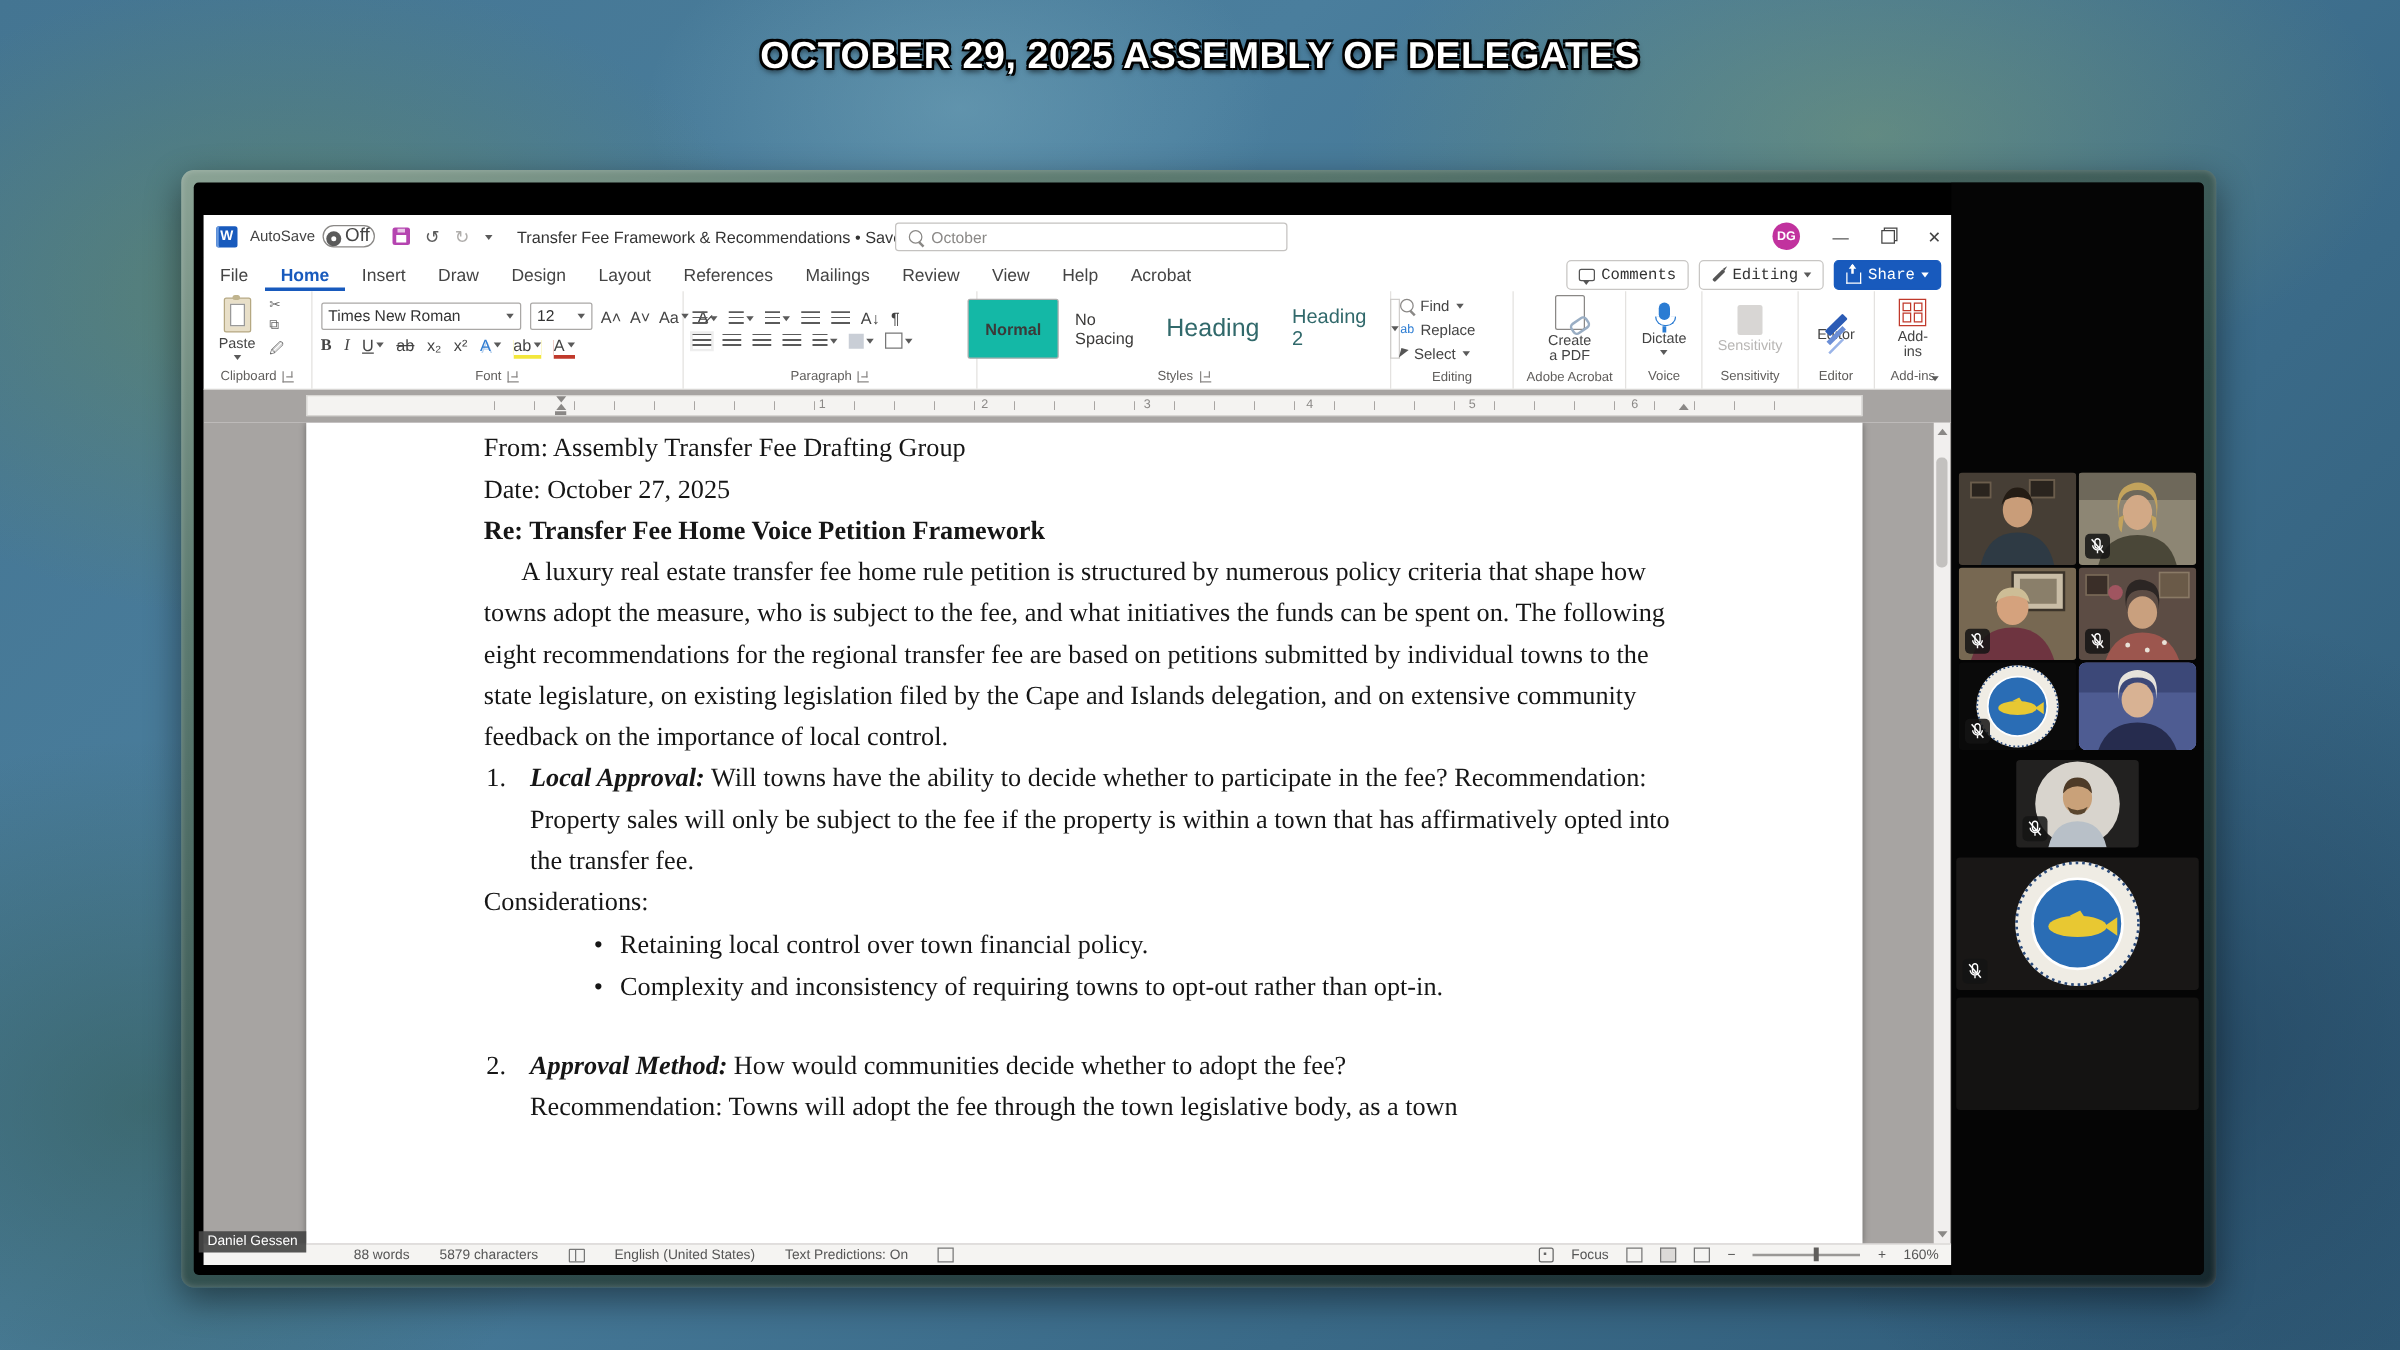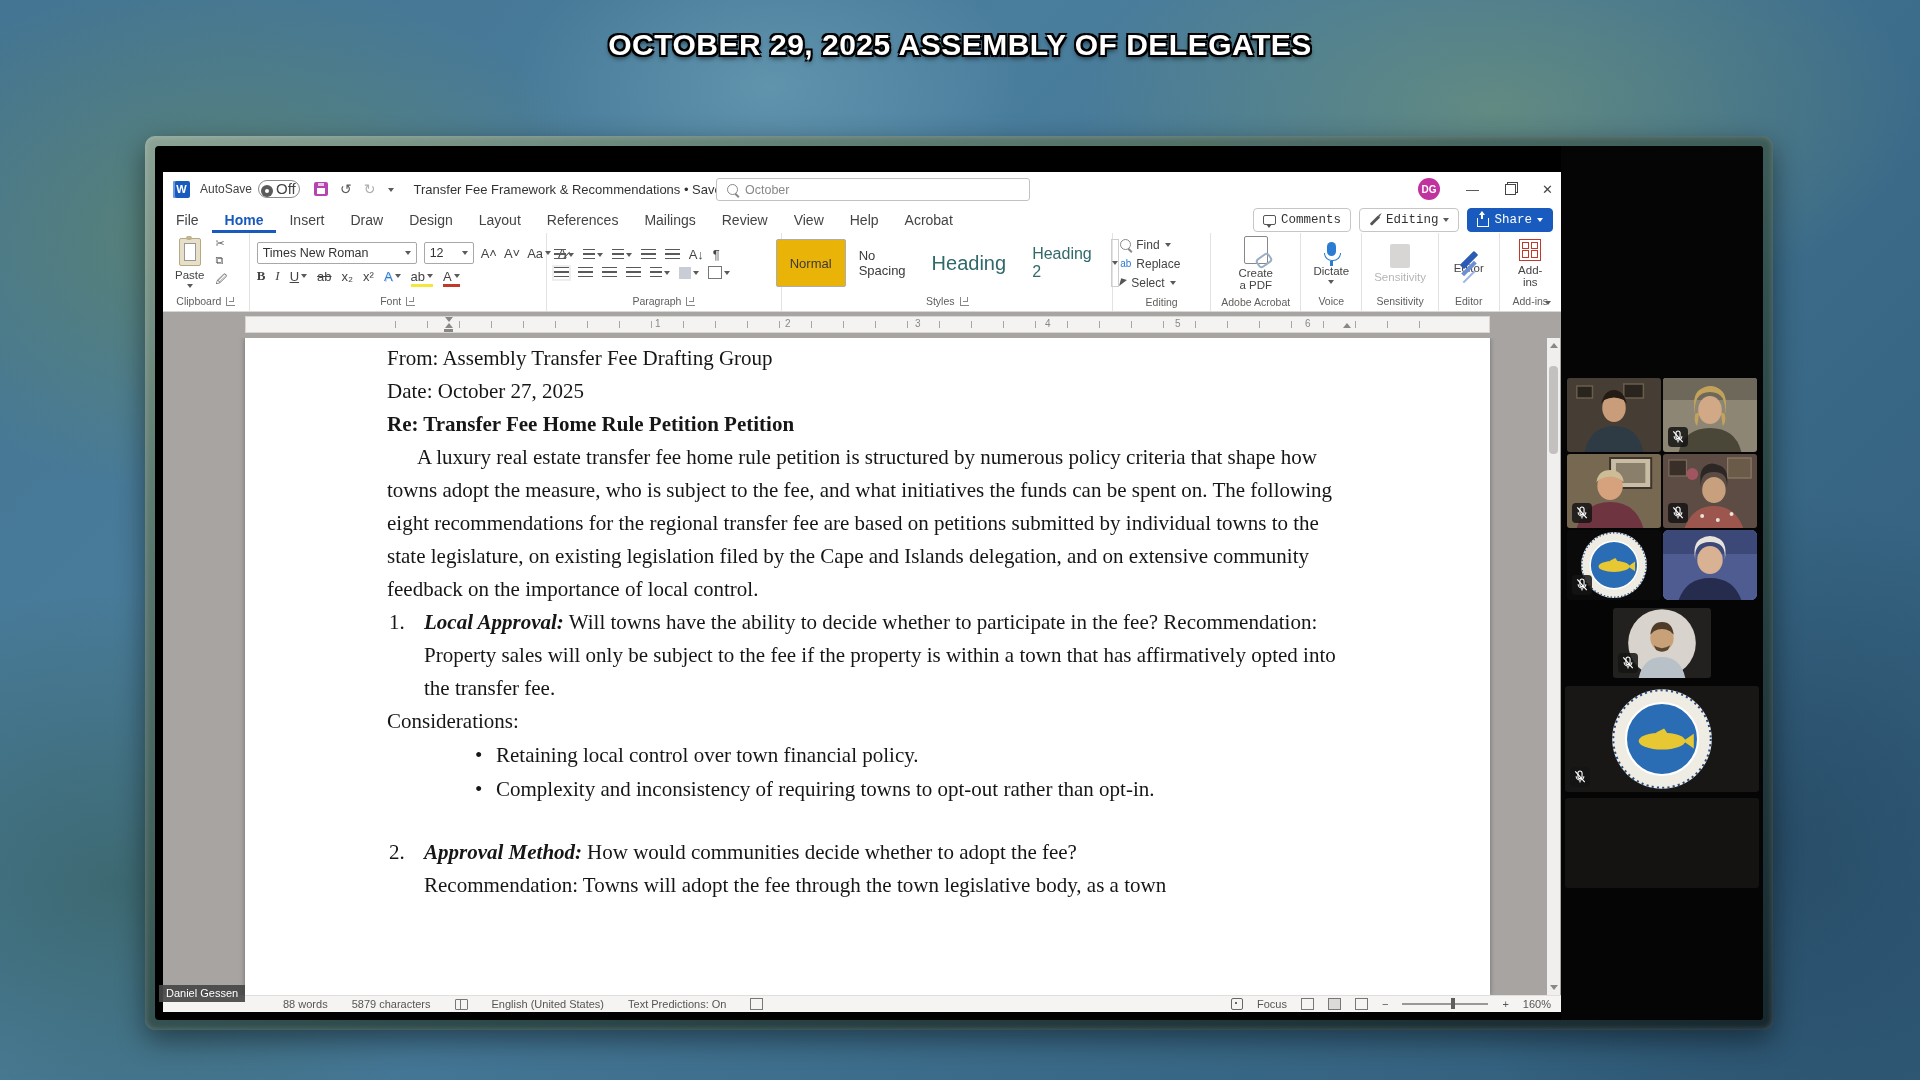--- a/index.html
+++ b/index.html
@@ -89,21 +89,21 @@
   .mic:after{content:"";position:absolute;left:-3px;bottom:-5px;width:15px;height:7px;border:1.6px solid #2b7cd3;border-top:none;border-radius:0 0 8px 8px;}
   .mic:before{content:"";position:absolute;left:3px;bottom:-10px;width:3px;height:5px;background:#2b7cd3;}
   .pdfico{width:22px;height:26px;border:1.4px solid #8a8886;border-radius:2px;position:relative;background:#fff;}
   .pdfico:after{content:"";position:absolute;right:-5px;bottom:-3px;width:12px;height:7px;border:2px solid #9aaec4;border-radius:4px;transform:rotate(-35deg);}
   .sensico{width:20px;height:24px;background:#d8d6d4;border-radius:2px;}
   .editorico{width:20px;height:6px;background:#2b5bb5;transform:rotate(-45deg);border-radius:1px;position:relative;top:4px;box-shadow:-6px 6px 0 -1px #6b8ed6,-12px 12px 0 -2px #9ab4e8;}
   .addinsico{width:22px;height:22px;border:1.6px solid #c0392b;display:grid;grid-template-columns:1fr 1fr;grid-template-rows:1fr 1fr;gap:1.6px;padding:2px;box-sizing:border-box;}
   .addinsico span{border:1.4px solid #c0392b;}
   .dim{color:#b8b6b4;}
   .stylechip{display:flex;align-items:center;justify-content:center;padding:0 13px;height:46px;color:#3b3a39;}
-  .stylechip.sel{border:1px solid #adadad;background:#eab308;border-radius:2px;font-size:13px;}
+  .stylechip.sel{border:1px solid #adadad;background:#14b8a6;border-radius:2px;font-size:13px;font-weight:bold;}
   .st-heading{color:#31696b;font-size:20px;}
   .st-heading2{color:#31696b;font-size:16px;}
   .st-caret{width:18px;height:46px;border:1px solid #d0cecc;display:flex;align-items:center;justify-content:center;margin-left:6px;}
   .edrow{display:flex;align-items:center;gap:5px;font-size:12px;color:#444;height:17px;}
   .collapse{position:absolute;right:10px;bottom:6px;}
   
   .wd-rulerzone{height:26px;background:#a7a4a2;position:relative;}
   .ruler{position:absolute;left:82px;top:4px;width:1245px;height:17px;background:#f4f3f1;
      box-shadow:inset 0 0 0 1px #d8d6d3;}
   .ruler .ticks{position:absolute;left:150px;right:60px;top:5px;height:7px;
@@ -470,21 +470,21 @@
             <span class="indl3"></span>
             <span class="indr"></span>
           </div>
         </div>
 
         <div class="wd-doc">
           <div class="page">
             <div class="content">
               <p class="p-from">From: Assembly Transfer Fee Drafting Group</p>
               <p class="p-date">Date: October 27, 2025</p>
-              <p class="p-re">Re: Transfer Fee Home Rule Petition Petition</p>
+              <p class="p-re">Re: Transfer Fee Home Voice Petition Framework</p>
               <p class="p-intro">A luxury real estate transfer fee home rule petition is structured by numerous policy criteria that shape how towns adopt the measure, who is subject to the fee, and what initiatives the funds can be spent on. The following eight recommendations for the regional transfer fee are based on petitions submitted by individual towns to the state legislature, on existing legislation filed by the Cape and Islands delegation, and on extensive community feedback on the importance of local control.</p>
               <div class="docitem">
                 <span class="num">1.</span>
                 <div><span class="lead">Local Approval:</span><span>Will towns have the ability to decide whether to participate in the fee? Recommendation: Property sales will only be subject to the fee if the property is within a town that has affirmatively opted into the transfer fee.</span></div>
               </div>
               <p class="p-cons">Considerations:</p>
               <div class="bul">
                 <span class="dot">•</span>
                 <span>Retaining local control over town financial policy.</span>
               </div>

